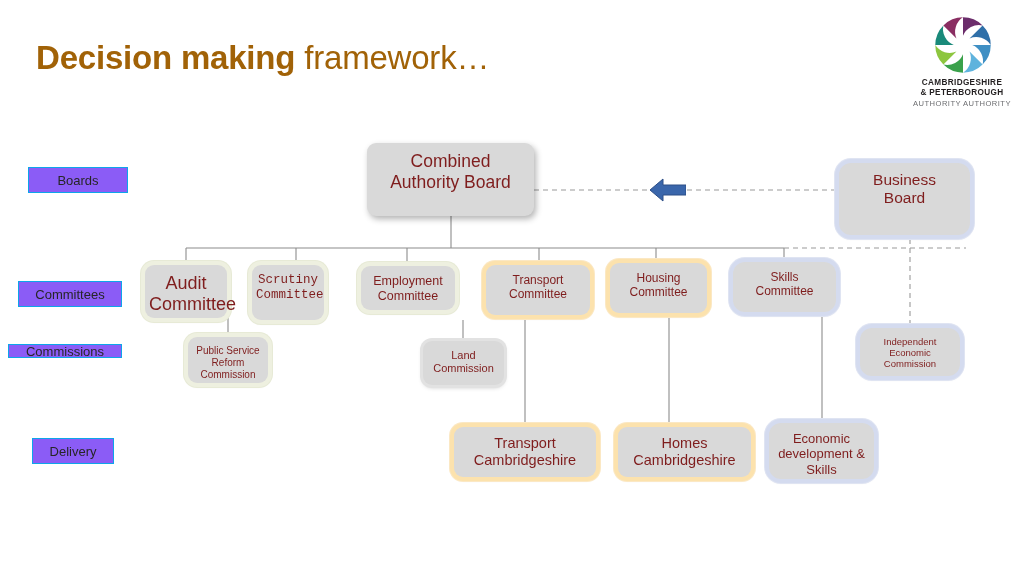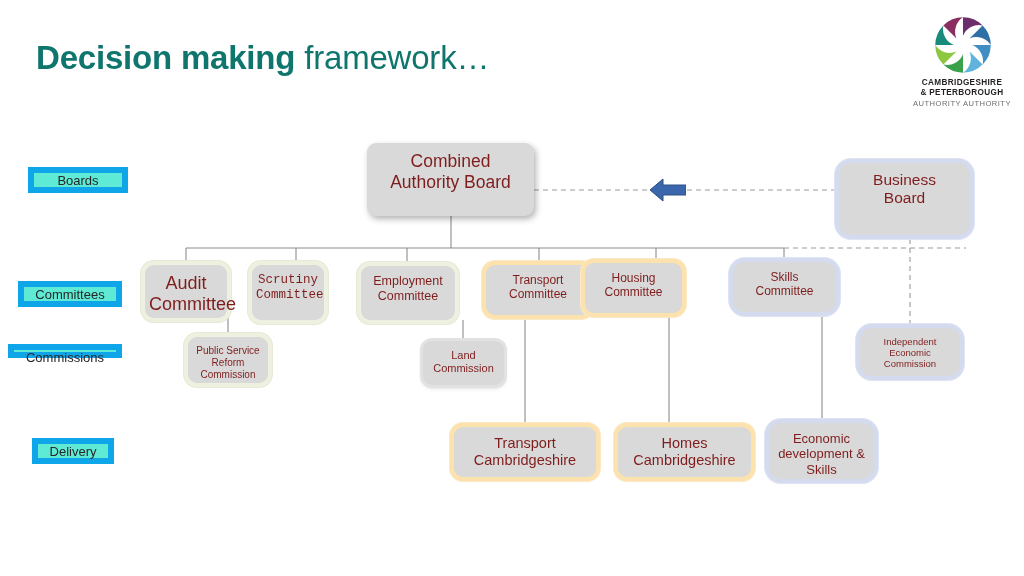--- a/index.html
+++ b/index.html
@@ -17,21 +17,21 @@
   }
 
   
   #title {
     position: absolute;
     left: 36px;
     top: 36px;
     font-size: 33px;
     line-height: 44px;
     white-space: nowrap;
-    color: #0f766e;
+    color: #a16207;
     letter-spacing: -0.2px;
   }
   #title .strong { font-weight: bold; }
   #title .light  { font-weight: normal; }
 
   
   #logo {
     position: absolute;
     left: 900px;
     top: 12px;
@@ -63,25 +63,26 @@
     font-size: 7.6px;
     font-weight: normal;
     letter-spacing: 0.45px;
     color: #6d6e71;
     line-height: 11px;
   }
 
   
   .cat-label {
     position: absolute;
-    border: 6px solid #0ea5e9;
-    background: #5eead4;
+    border: 1px solid #0ea5e9;
+    background: #8b5cf6;
     font-size: 13px;
     color: #262626;
     display: flex;
+    align-items: center;
     justify-content: center;
     box-sizing: border-box;
   }
 
   
   #wires {
     position: absolute;
     left: 0; top: 0;
     width: 1024px; height: 576px;
     pointer-events: none;
@@ -227,29 +228,29 @@
 </div>
 
 <div class="node glow-olive" style="left:145px; top:265px; width:82px; height:53px; font-size:18px;">
   <span class="txt">Audit<br>Committee</span>
 </div>
 
 <div class="node glow-olive" style="left:252px; top:265px; width:72px; height:55px; font-size:12.5px;font-family:Liberation Mono, monospace;">
   <span class="txt">Scrutiny<br>Committee</span>
 </div>
 
-<div class="node glow-olive" style="left:361px; top:266px; width:94px; height:54px; font-size:12.5px;">
+<div class="node glow-olive" style="left:361px; top:266px; width:94px; height:44px; font-size:12.5px;">
   <span class="txt">Employment<br>Committee</span>
 </div>
 
 <div class="node glow-amber" style="left:486px; top:265px; width:104px; height:50px; font-size:12px;">
   <span class="txt">Transport<br>Committee</span>
 </div>
 
-<div class="node glow-amber" style="left:585px; top:263px; width:97px; height:50px; font-size:12px;">
+<div class="node glow-amber" style="left:610px; top:263px; width:97px; height:50px; font-size:12px;">
   <span class="txt">Housing<br>Committee</span>
 </div>
 
 <div class="node glow-blue" style="left:733px; top:262px; width:103px; height:50px; font-size:12px;">
   <span class="txt">Skills<br>Committee</span>
 </div>
 
 <div class="node glow-olive" style="left:188px; top:337px; width:80px; height:46px; font-size:10px;">
   <span class="txt">Public Service<br>Reform<br>Commission</span>
 </div>

